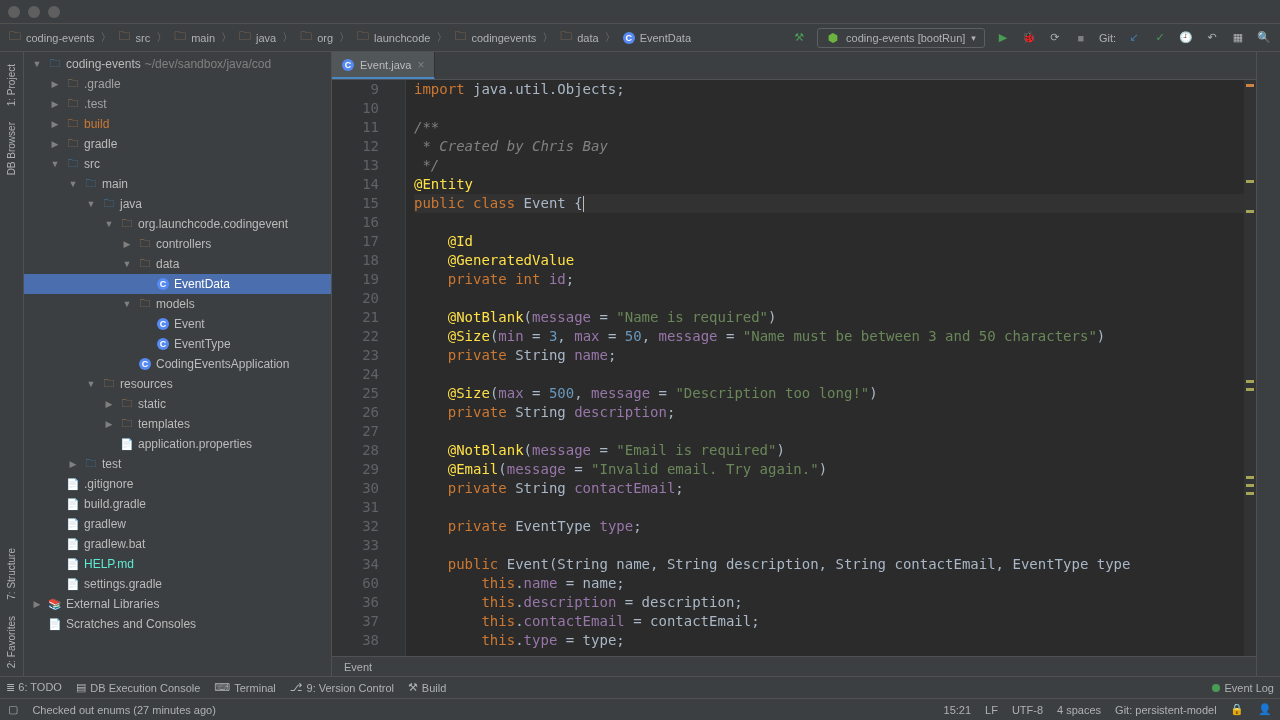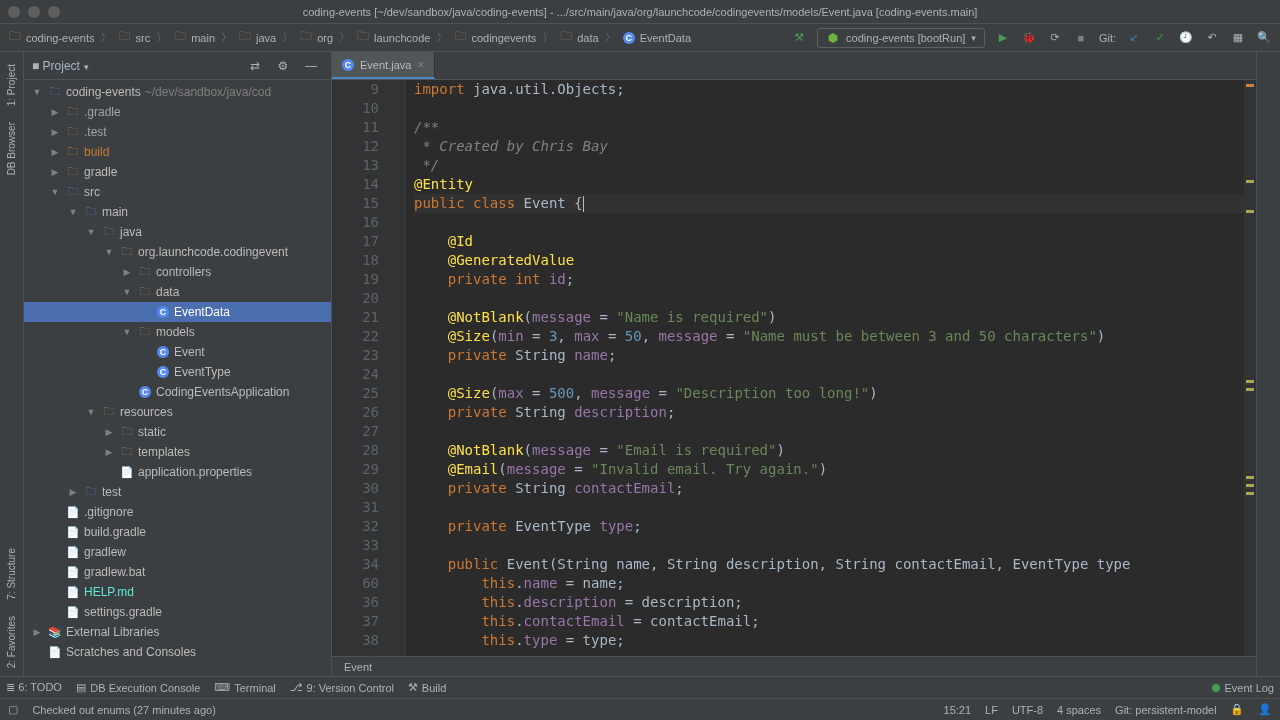--- a/index.html
+++ b/index.html
@@ -232,21 +232,20 @@
 </style>
 </head>
 <body>
 
 <div class="titlebar">
   <div class="traffic-lights">
     <div class="tl red"></div>
     <div class="tl yellow"></div>
     <div class="tl green"></div>
   </div>
-  <div class="title-text">coding-events [~/dev/sandbox/java/coding-events] - .../src/main/java/org/launchcode/codingevents/models/Event.java [coding-events.main]</div>
 </div>
 
 <div class="toolbar">
   <div id="breadcrumbs" style="display:flex;align-items:center;">
       <div class="breadcrumb-item">
         <span class="bc-icon folder-ic">🗀</span>
         <span>coding-events</span>
       </div>
       <span class="breadcrumb-sep">〉</span>
       <div class="breadcrumb-item">
@@ -314,29 +313,20 @@
 <div class="main">
   <div class="left-rail">
     <div class="rail-tab">1: Project</div>
     <div class="rail-tab">DB Browser</div>
     <div style="flex:1;"></div>
     <div class="rail-tab">7: Structure</div>
     <div class="rail-tab">2: Favorites</div>
   </div>
 
   <div class="project-panel">
-    <div class="panel-header">
-      <span class="triangle-down"><span style="color:#afb1b3;">■ </span><span>Project</span></span>
-      <div style="flex:1;"></div>
-      <div class="panel-icons">
-        <span class="tb-btn">⇄</span>
-        <span class="tb-btn">⚙</span>
-        <span class="tb-btn">—</span>
-      </div>
-    </div>
     <div class="tree" id="tree">
         <div class="tree-row" style="padding-left: 6px;">
           <span class="chev">▼</span>
           <span class="file-ic" style="color: rgb(63, 127, 181);">🗀</span>
           <span>coding-events</span>
           <span class="dim">  ~/dev/sandbox/java/cod</span>
         </div>
         <div class="tree-row" style="padding-left: 24px;">
           <span class="chev">▶</span>
           <span class="file-ic" style="color: rgb(158, 123, 91);">🗀</span>

